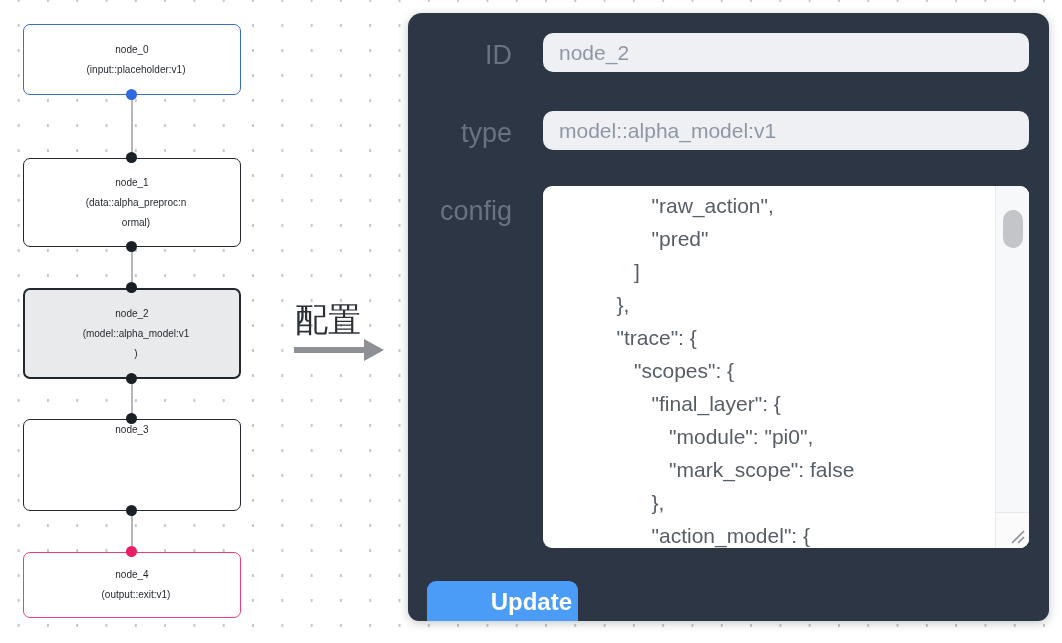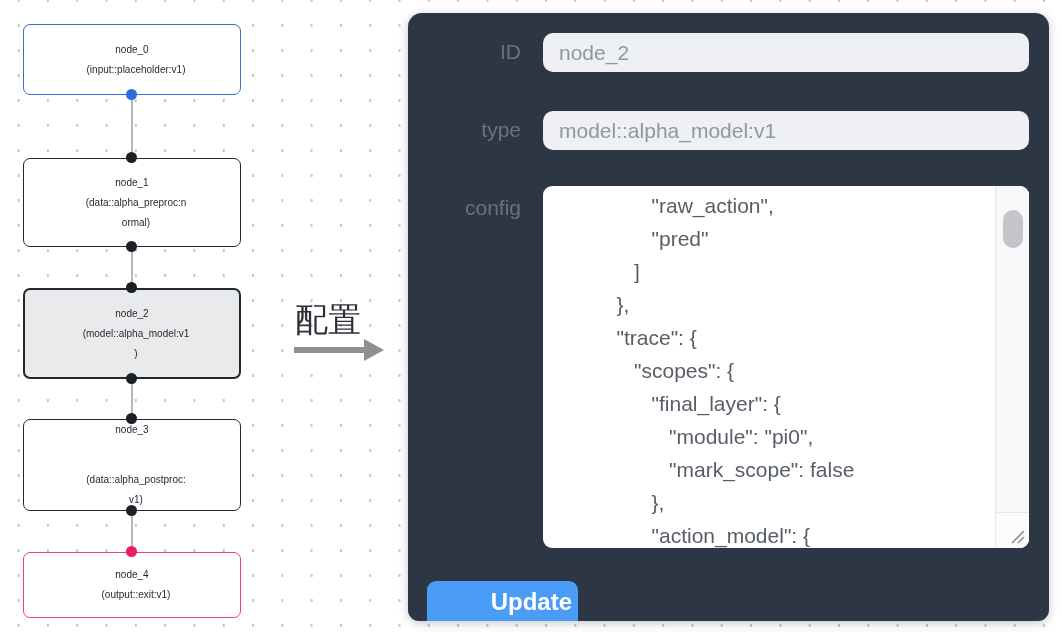--- a/index.html
+++ b/index.html
@@ -44,21 +44,21 @@
     border-left:20px solid #8d9095; border-top:11px solid transparent; border-bottom:11px solid transparent;
   }
   
   .panel {
     position:absolute; left:408px; top:13px; width:641px; height:608px;
     background:#2d3644; border-radius:14px 14px 11px 11px; overflow:hidden; z-index:5;
     box-shadow:0 2px 10px rgba(20,26,36,0.25);
   }
   .panel .row-label {
     position:absolute; left:0; width:104px; text-align:right;
-    color:#6a7280; font-size:21px;margin-left:9px;
+    color:#6a7280; font-size:27px;
   }
   .lbl-id     { top:27px; }
   .lbl-type   { top:105px; }
   .lbl-config { top:183px; }
   .field-input {
     position:absolute; left:135px; width:486px; height:39px;
     background:#eef0f4; border:none; outline:none; border-radius:10px;
     font-family:inherit; font-size:21px; color:#8e97a3; padding:0 16px;
   }
   .inp-id   { top:20px; }
@@ -121,22 +121,20 @@
     <div class="node node-2">
       <div class="title">node_2</div>
       <div class="subtitle">(model::alpha_model:v1
 )</div>
     </div>
     <span class="port" style="top:373px;"></span>
 
     <span class="port" style="top:413px;"></span>
     <div class="node node-3">
       <div class="title">node_3</div>
-      <div class="subtitle">(data::alpha_postproc:
-v1)</div>
     </div>
     <span class="port" style="top:505px;"></span>
 
     <span class="port port-pink" style="top:546px;"></span>
     <div class="node node-4">
       <div class="title">node_4</div>
       <div class="subtitle">(output::exit:v1)</div>
     </div>
   </div>
 

